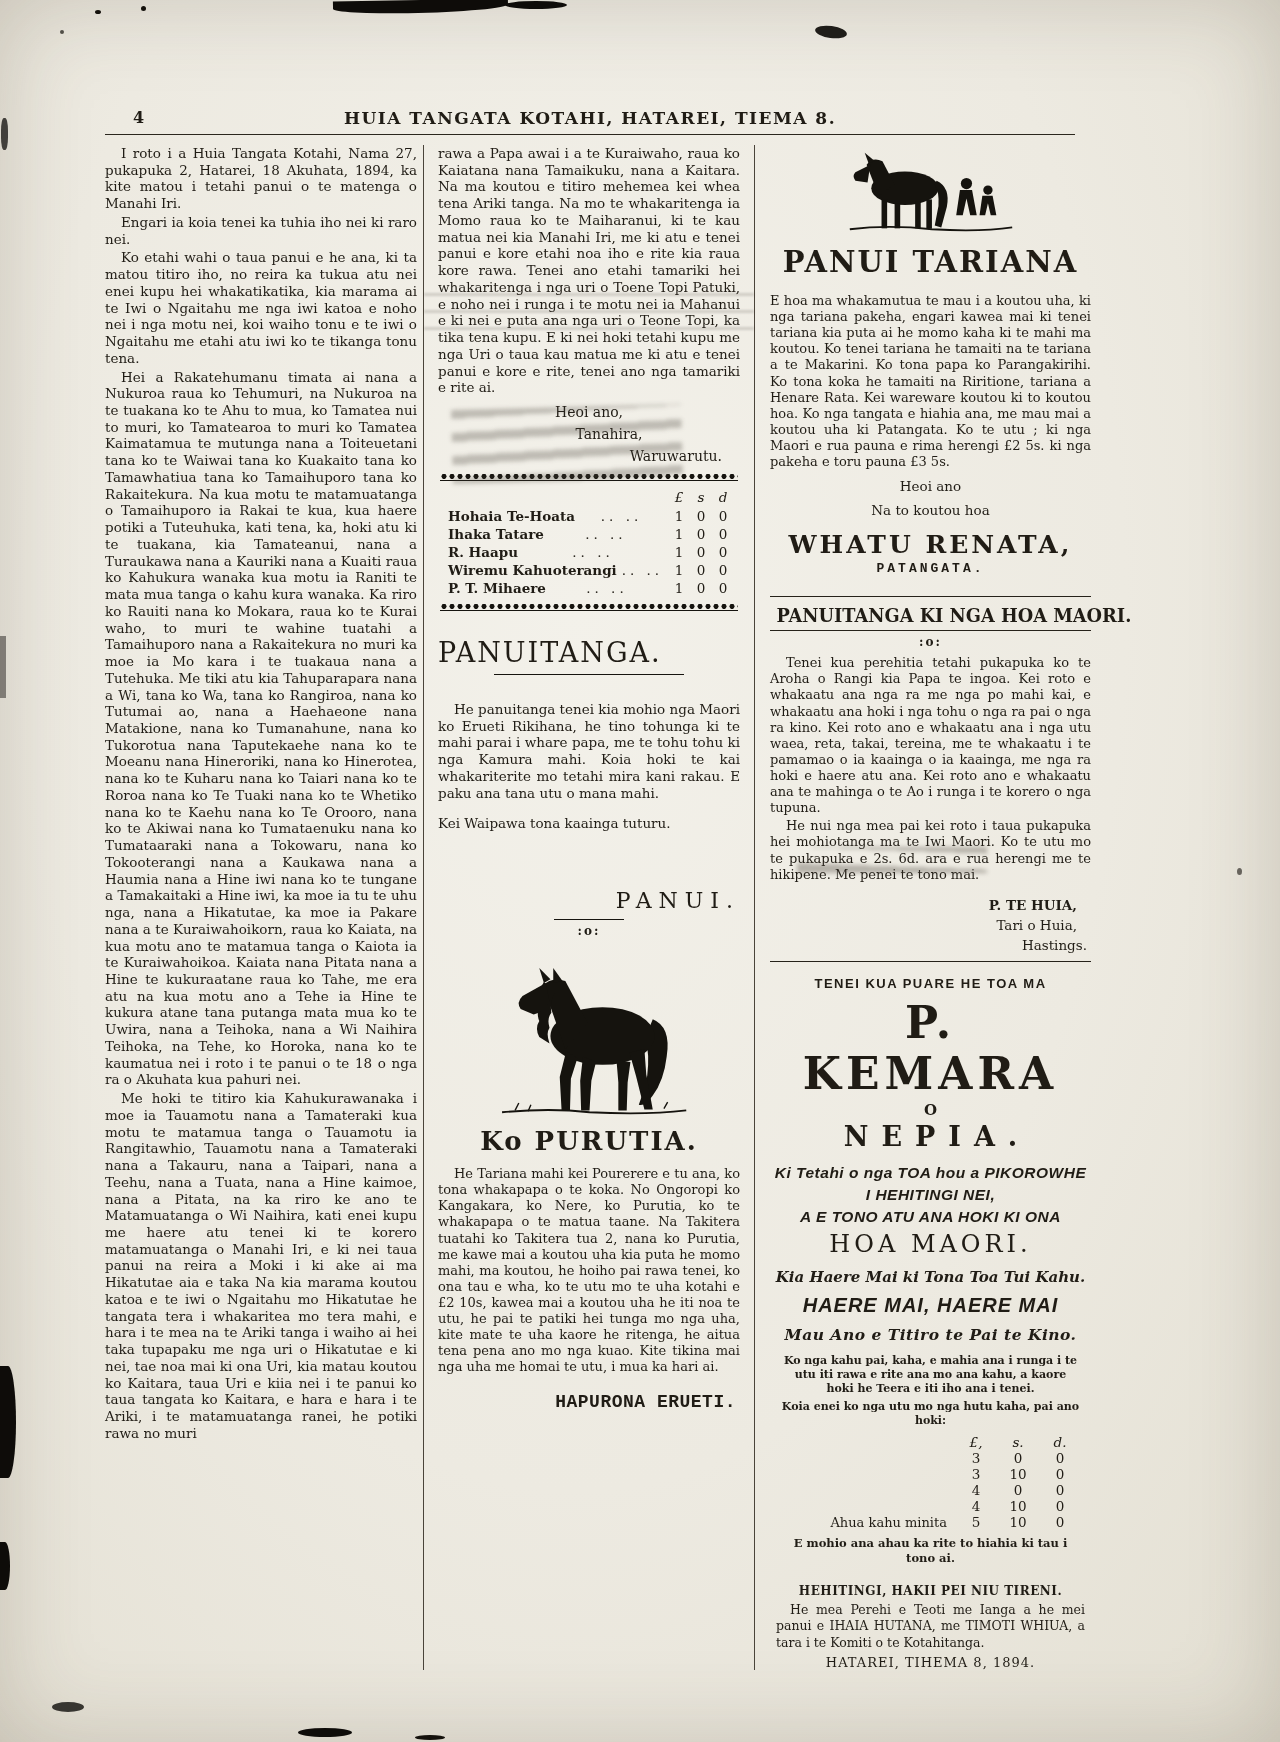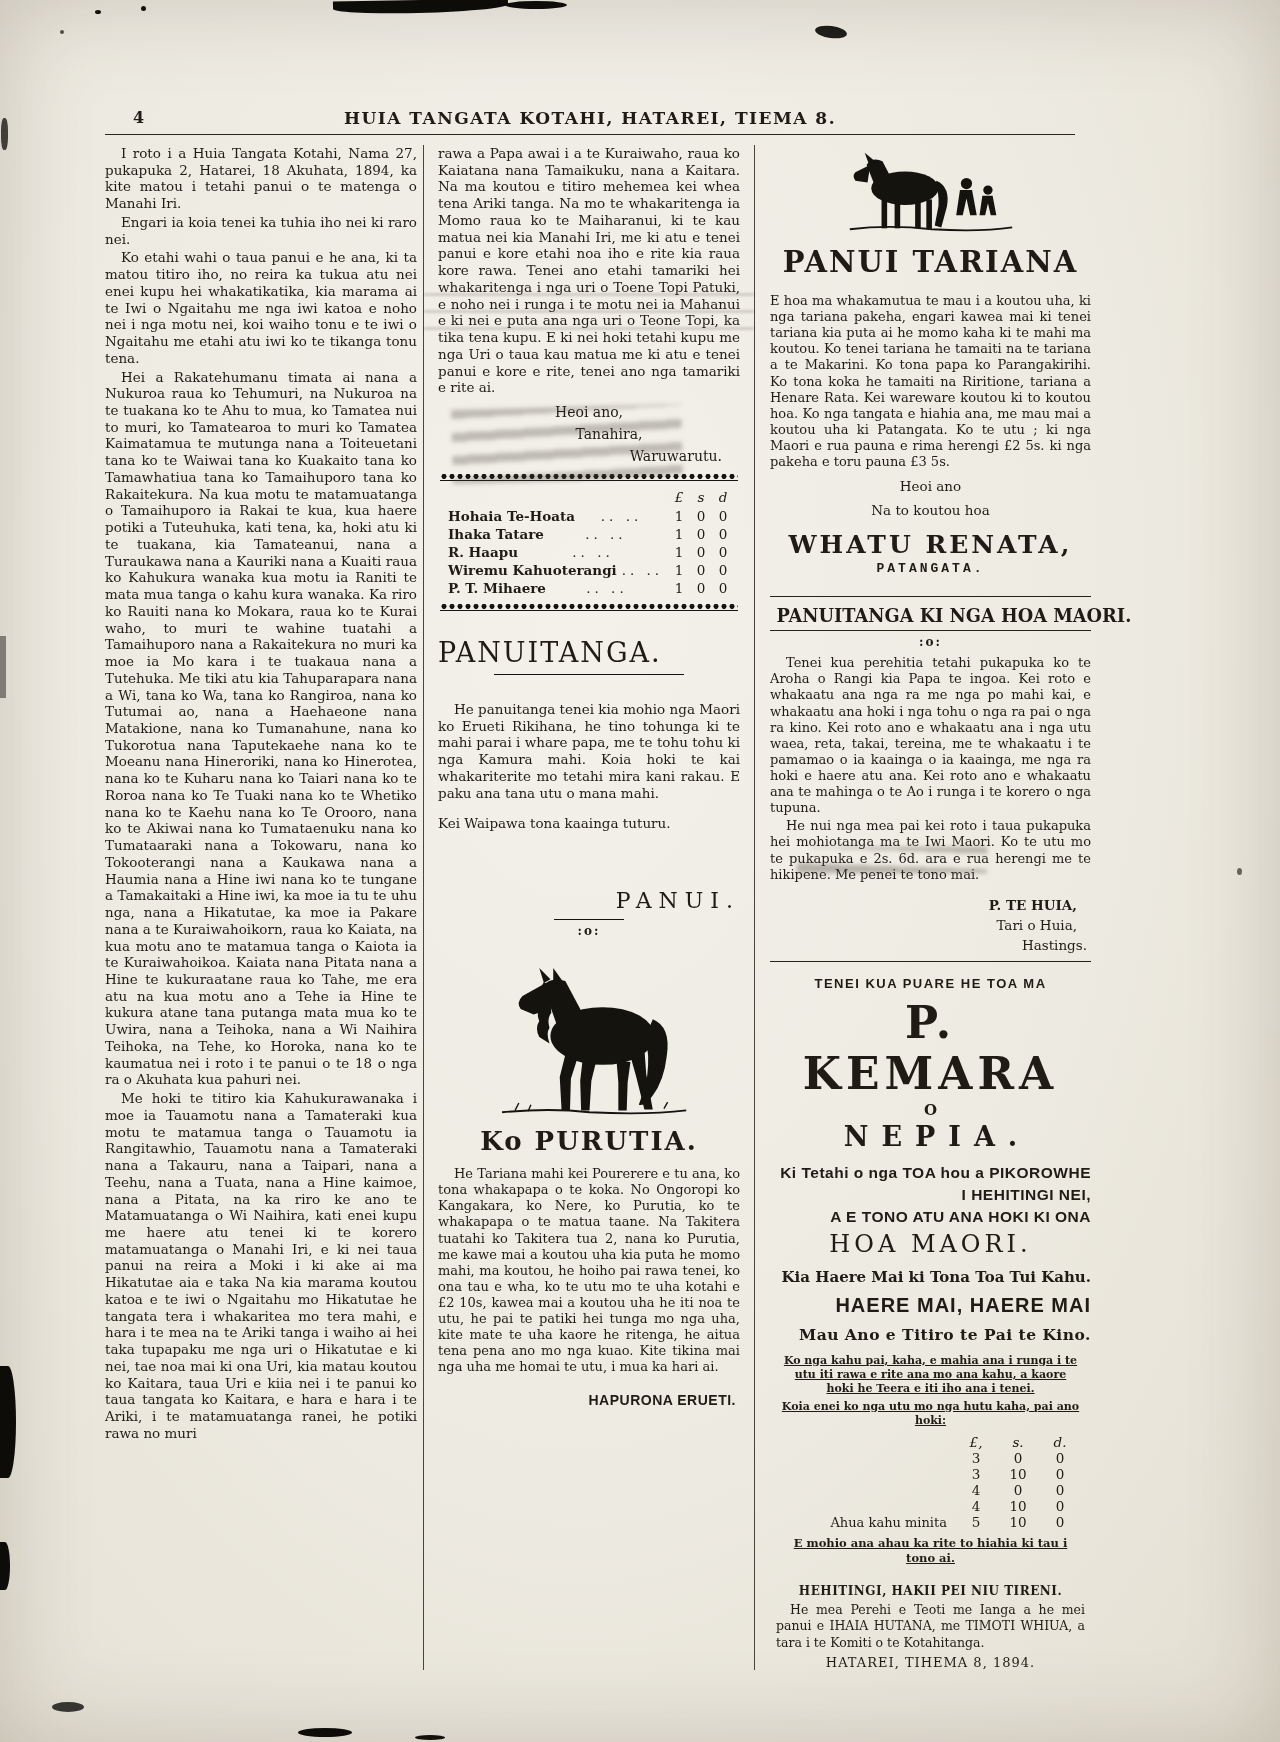--- a/index.html
+++ b/index.html
@@ -64,44 +64,44 @@
   .mn{width:22px;text-align:center;}
   .h-panuitanga{margin:26px 0 4px 0;text-align:left;font-size:27px;font-weight:normal;letter-spacing:2px;}
   .center-rule{width:190px;height:1px;background:#16140f;margin:6px auto 26px auto;}
   .center-rule.short{width:70px;margin:6px auto 2px auto;}
   .footer-line{margin-top:14px;}
   .h-panui{margin:56px 0 2px 0;text-align:right;font-size:22px;font-weight:normal;letter-spacing:7px;}
   .divider-o{text-align:center;font-size:12px;font-weight:bold;letter-spacing:2px;margin:4px 0 6px 0;}
   .horse{text-align:center;}
   .horse-large{margin:18px auto 6px auto;}
   .h-purutia{margin:6px 0 10px 0;text-align:center;font-size:26px;font-weight:bold;letter-spacing:2px;}
-  .signature{margin:16px 4px 0 0;text-align:right;font-family:Liberation Sans, sans-serif;font-weight:bold;font-size:14px;letter-spacing:.5px;}
+  .signature{margin:16px 4px 0 0;text-align:right;font-family:Liberation Mono, monospace;font-weight:bold;font-size:18px;letter-spacing:.5px;}
   
   .horse-small{margin:4px auto 2px auto;}
   .h-tariana{margin:8px 0 14px 0;text-align:center;font-size:29px;font-weight:bold;letter-spacing:2px;}
   .center{ text-align:center;font-size:13.5px;margin:8px 0 0 0;}
   .h-whatu{margin:12px 0 2px 0;text-align:center;font-size:25px;font-weight:bold;letter-spacing:3px;}
   .h-patangata{margin:2px 0 20px 0;text-align:center;font-size:13px;font-weight:bold;letter-spacing:3px;font-family:Liberation Mono, monospace;}
   .rule-thin{border:none;border-top:1px solid #26221a;margin:8px 0;}
   .short-rule{width:100%;margin:4px 0 2px 0;}
   .h-hoamaori{margin:6px 0 0 0;text-align:center;font-size:18.5px;font-weight:bold;letter-spacing:0;white-space:nowrap;transform:scaleX(.96);transform-origin:center;}
   .sig-right{margin:4px 14px 0 0;text-align:right;font-size:13.5px;}
   .sig-right.bold{font-weight:bold;margin-top:14px;}
   .hastings{margin-right:4px;}
   .kicker{margin:14px 0 6px 0;text-align:center;font-family:"Liberation Sans",sans-serif;font-weight:bold;font-size:13px;letter-spacing:1.5px;}
   .h-kemara{margin:2px 0 0 0;text-align:center;font-size:44px;font-weight:bold;letter-spacing:5px;}
   .h-o{margin:2px 0;text-align:center;font-size:15px;font-weight:bold;}
   .h-nepia{margin:2px 0 12px 0;text-align:center;font-size:27px;font-weight:bold;letter-spacing:13px;text-indent:13px;}
-  .ad-line{margin:4px 0;text-align:right;}
+  .ad-line{margin:4px 0;text-align:center;font-style:italic;}
   .sans-bold{font-family:"Liberation Sans",sans-serif;font-weight:bold;font-size:15.5px;letter-spacing:.5px;}
   .h-hoamaori2{margin:3px 0 10px 0;text-align:center;font-size:24px;font-weight:normal;letter-spacing:4px;}
   .serif-bold{font-weight:bold;font-size:15px;}
   .haere{font-family:"Liberation Sans",sans-serif;font-weight:bold;font-size:20px;letter-spacing:1px;margin:8px 0;}
   .serif-bold2{font-weight:bold;font-size:15.5px;letter-spacing:.5px;margin-bottom:10px;}
-  .fine-print{margin:3px 10px;text-align:center;font-size:11px;font-weight:bold;line-height:1.3;text-decoration:underline;}
+  .fine-print{margin:3px 10px;text-align:center;font-size:11px;font-weight:bold;line-height:1.3;}
   .fine-print.bold{font-size:11.5px;}
   .price-table{width:280px;margin:6px 10px 6px auto;font-size:13.5px;}
   .price-row{display:flex;align-items:baseline;}
   .price-row .pl{flex:1;text-align:right;padding-right:8px;font-size:13px;}
   .price-row .pn{width:42px;text-align:center;}
   .price-row.header{font-style:italic;}
   .imprint{margin-top:18px;}
   .imprint-1{margin:10px 0 4px 0;text-align:center;font-size:12px;font-weight:bold;letter-spacing:.5px;}
   .imprint-2{margin:2px 6px;text-align:justify;font-size:12.5px;line-height:1.3;text-indent:14px;}
   .imprint-3{margin:4px 0 0 0;text-align:center;font-size:13px;letter-spacing:1px;}

